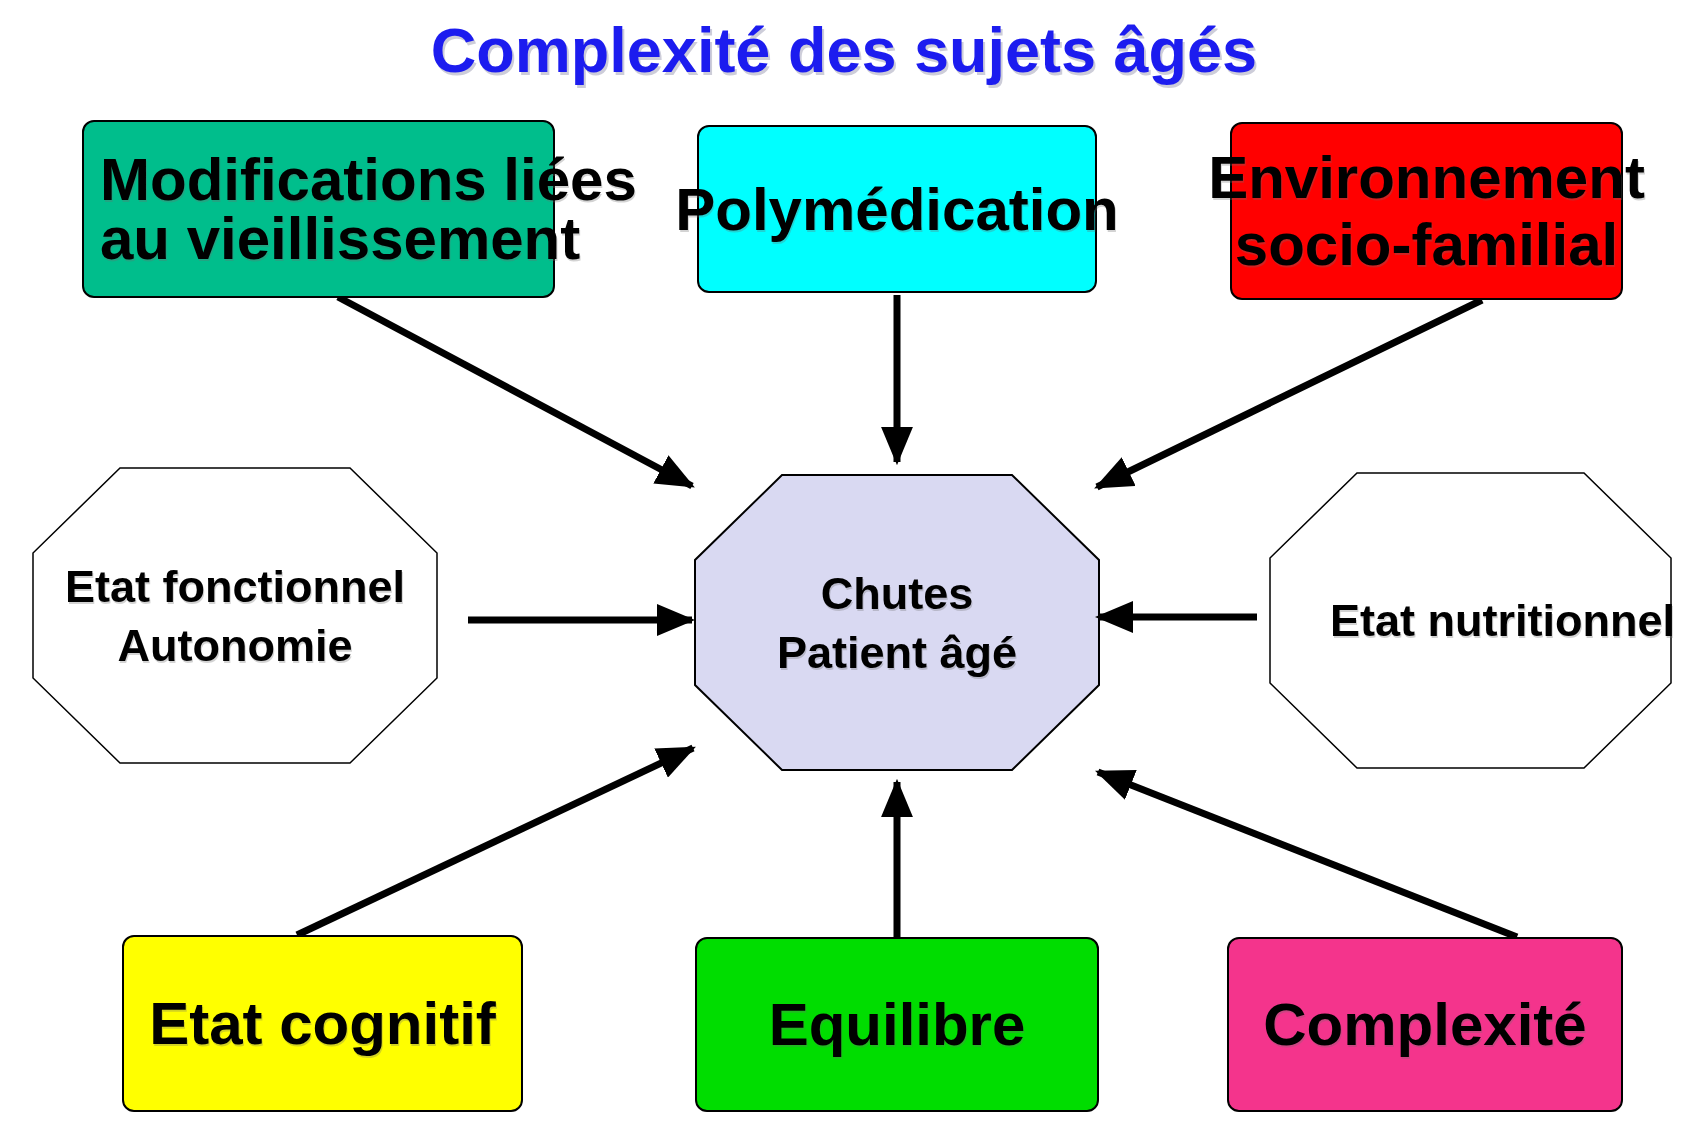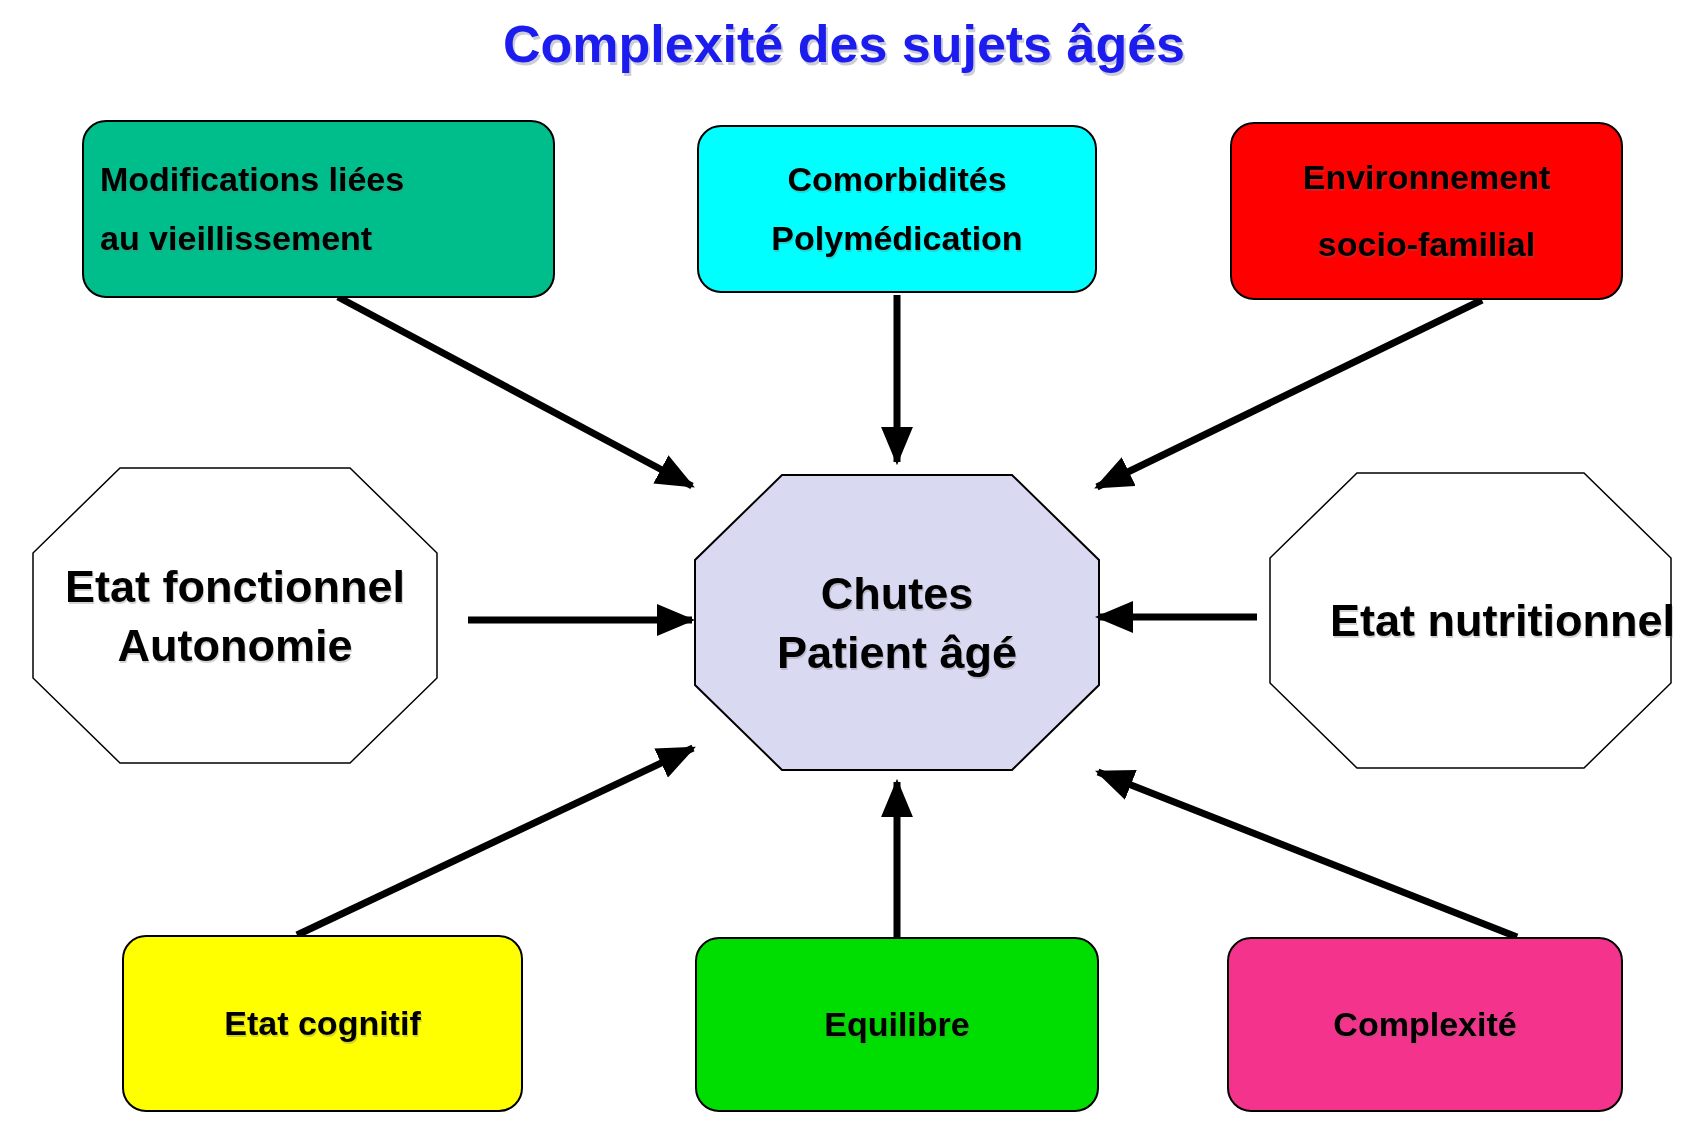--- a/index.html
+++ b/index.html
@@ -6,32 +6,32 @@
   .canvas{
     position:relative;
     width:1688px;height:1125px;
     background:#ffffff;
     font-family:"Liberation Sans",sans-serif;
     overflow:hidden;
   }
   .title{
     position:absolute;left:0;top:14px;width:100%;
     text-align:center;
-    font-size:52px;font-weight:bold;
+    font-size:63px;font-weight:bold;
     letter-spacing:0px;
     text-shadow:2px 3px 0 rgba(130,130,160,0.4);
     margin:0;
   }
   .node{
     position:absolute;
     box-sizing:border-box;
     border:2px solid #000;
-    border-radius:24px;
+    border-radius:12px;
     display:flex;flex-direction:column;justify-content:center;align-items:center;
-    font-size:34px;font-weight:bold;color:#000;
+    font-size:60px;font-weight:bold;color:#000;
     line-height:59px;
     text-shadow:1px 2px 0 rgba(110,110,110,0.3);
   }
   .node .ln{white-space:nowrap;}
   .node.left-align{align-items:flex-start;padding-left:16px;}
   .octext{
     position:absolute;
     display:flex;flex-direction:column;justify-content:center;align-items:center;
     font-size:45px;font-weight:bold;color:#000;
     line-height:59px;
@@ -78,21 +78,20 @@
     <line x1="897" y1="937" x2="897" y2="782" stroke="#000" stroke-width="7" marker-end="url(#ah)"></line>
     <line x1="1517" y1="937" x2="1098" y2="772" stroke="#000" stroke-width="7" marker-end="url(#ah)"></line>
   </svg>
 
   <div class="node left-align" id="box-modifications" style="background: rgb(0, 190, 140);">
     <div class="ln">Modifications liées</div>
     <div class="ln">au vieillissement</div>
   </div>
 
   <div class="node" id="box-comorbidites" style="background: rgb(0, 255, 255);">
-    <div class="ln">Comorbidités</div>
     <div class="ln">Polymédication</div>
   </div>
 
   <div class="node" id="box-environnement" style="background: rgb(255, 0, 0);">
     <div class="ln">Environnement</div>
     <div class="ln">socio-familial</div>
   </div>
 
   <div class="node" id="box-cognitif" style="background: rgb(255, 255, 0);">
     <div class="ln">Etat cognitif</div>

